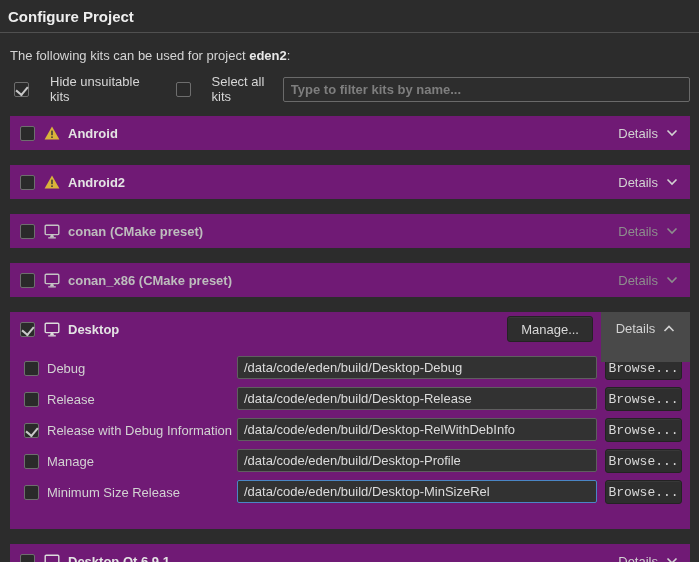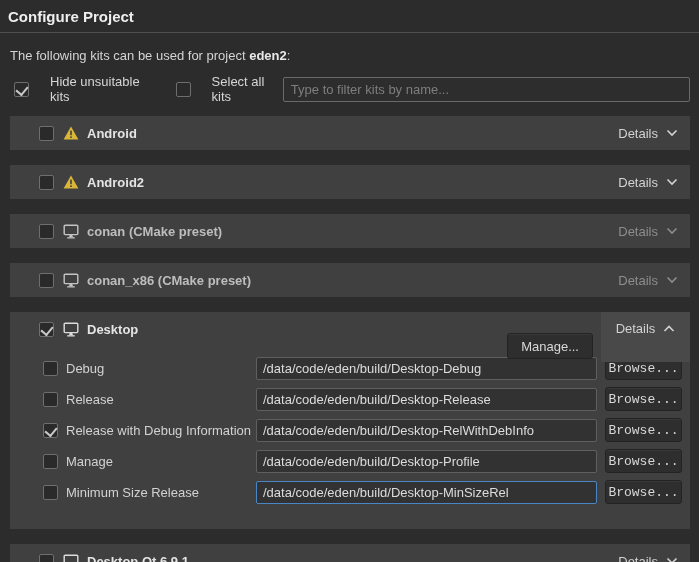--- a/index.html
+++ b/index.html
@@ -27,24 +27,25 @@
     content:""; position:absolute; left:3px; top:1px;
     width:6px; height:9px;
     border-right:2px solid #c9c9c9; border-bottom:2px solid #c9c9c9;
     transform:rotate(40deg);
   }
   .filter-input {
     margin-left:auto; width:424px; height:25px;
     background:#2d2d2d; border:1px solid #6a6a6a; border-radius:2px;
     color:#d6d6d6; font-size:13px; padding:0 7px;
     font-family:"Liberation Sans","DejaVu Sans",sans-serif;
+    font-weight:bold;
   }
   .filter-input::placeholder { color:#7e7e7e; }
   .kit-list { padding:12px 9px 0 10px; }
-  .kit-card { background:#404040; margin-bottom:15px;padding-left:19px; }
+  .kit-card { background:#701a75; margin-bottom:15px; }
   .kit-header {
     height:34px; display:flex; align-items:center;
     padding:0 12px 0 10px; position:relative;
   }
   .kit-icon { margin:0 8px 0 9px; display:flex; align-items:center; }
   .kit-name { font-weight:bold; color:#e4e4e4; }
   .kit-name.dim { color:#bdbdbd; }
   .details-toggle {
     margin-left:auto; display:flex; align-items:center; gap:8px;
     color:#d2d2d2; cursor:default;
@@ -53,29 +54,29 @@
   .details-toggle svg { display:block; }
   
   .kit-card.expanded { padding-bottom:9px; }
   .kit-card.expanded .kit-header { padding-right:0; }
   .details-block {
     position:absolute; right:0; top:0; width:89px; height:50px;
     background:#494949; display:flex; justify-content:center;
     align-items:flex-start; padding-top:9px; z-index:1;
   }
   .manage-btn {
-    position:absolute; right:97px; top:21px;
+    position:absolute; right:97px; top:4px;
     height:26px; padding:0 13px;
     background:#2e2e2e; color:#d8d8d8; font-size:13px;
     border:1px solid #232323; border-radius:3px;
     box-shadow:inset 0 1px 0 rgba(255,255,255,0.05);
     font-family:"Liberation Sans","DejaVu Sans",sans-serif;
   }
   .config-rows { padding:10px 8px 0 14px; }
-  .config-row { display:flex; align-items:center; height:24px; margin-bottom:7px; }
+  .config-row { display:flex; height:24px; margin-bottom:7px; }
   .config-row:last-child { margin-bottom:16px; }
   .config-label-wrap { display:flex; align-items:center; gap:8px; width:213px; flex:0 0 213px; }
   .config-label { color:#d2d2d2; }
   .path-input {
     flex:1; height:23px; background:#323232;
     border:1px solid #5f5f5f; border-radius:2px;
     color:#dcdcdc; font-size:13px; padding:0 6px;
     font-family:"Liberation Sans","DejaVu Sans",sans-serif;
     min-width:0;
   }

